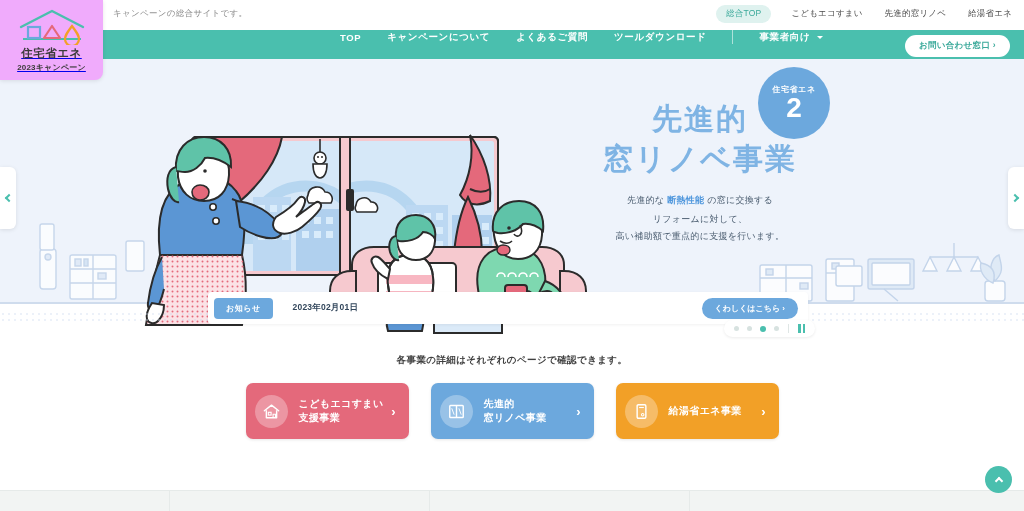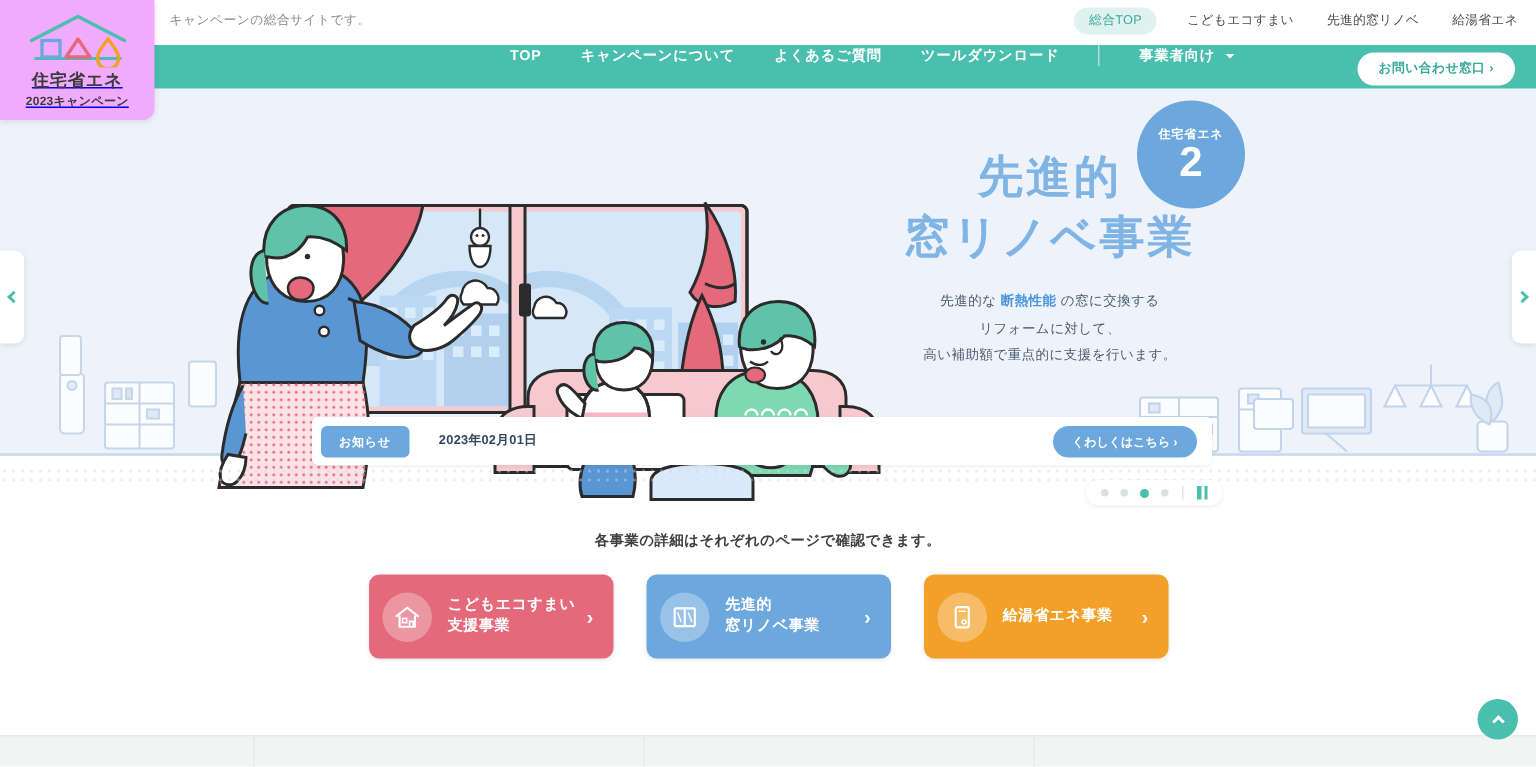--- a/index.html
+++ b/index.html
@@ -102,21 +102,21 @@
     box-shadow: 0 1px 4px rgba(0,0,0,.10); cursor: pointer;
   }
   .car-arrow.left  { left: 0; border-radius: 0 6px 6px 0; }
   .car-arrow.right { right: 0; border-radius: 6px 0 0 6px; }
   .chev { width: 6px; height: 6px; border-right: 2px solid #4abfae; border-bottom: 2px solid #4abfae; }
   .car-arrow.left .chev  { transform: rotate(135deg); margin-left: 2px; }
   .car-arrow.right .chev { transform: rotate(-45deg); margin-right: 2px; }
 
   
   .news {
-    position: absolute; left: 208px; top: 278px; width: 600px; height: 32px;
+    position: absolute; left: 208px; top: 292px; width: 600px; height: 32px;
     background: #fff; border-radius: 4px; display: flex; align-items: center;
     z-index: 18; box-shadow: 0 1px 3px rgba(0,0,0,.06);
   }
   .news-tag {
     background: #6ca8dd; color: #fff; font-size: 8px; font-weight: 700; letter-spacing: .5px;
     border-radius: 4px; padding: 5px 12px; margin-left: 6px; white-space: nowrap;
   }
   .news-date { font-size: 8.5px; font-weight: 700; color: #33475c; margin-left: 20px; white-space: nowrap; letter-spacing: .2px; }
   .news-text { font-size: 8.5px; color: #44556a; margin-left: 18px; white-space: nowrap; letter-spacing: .1px; }
   .news-more {

